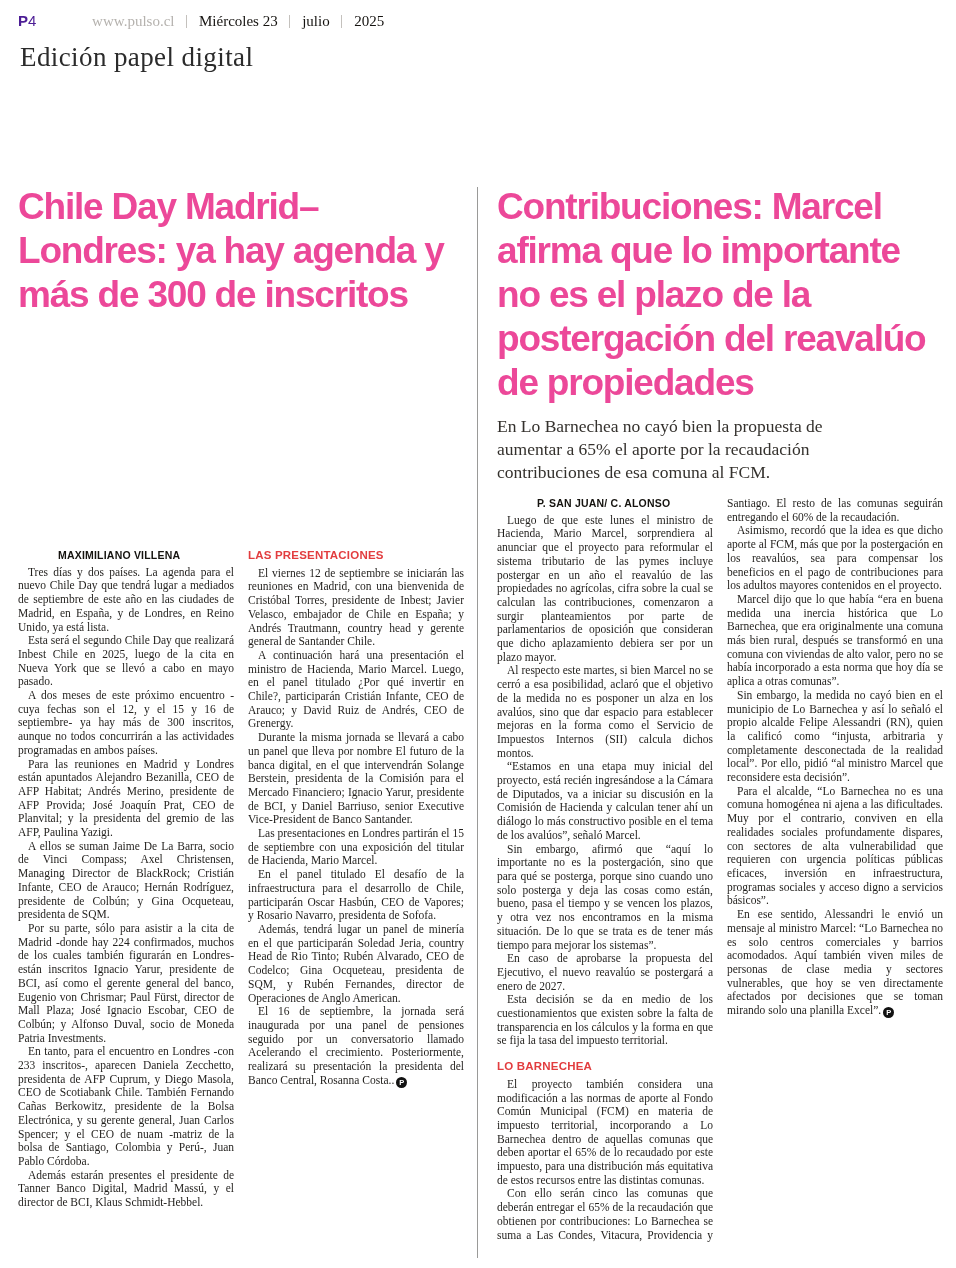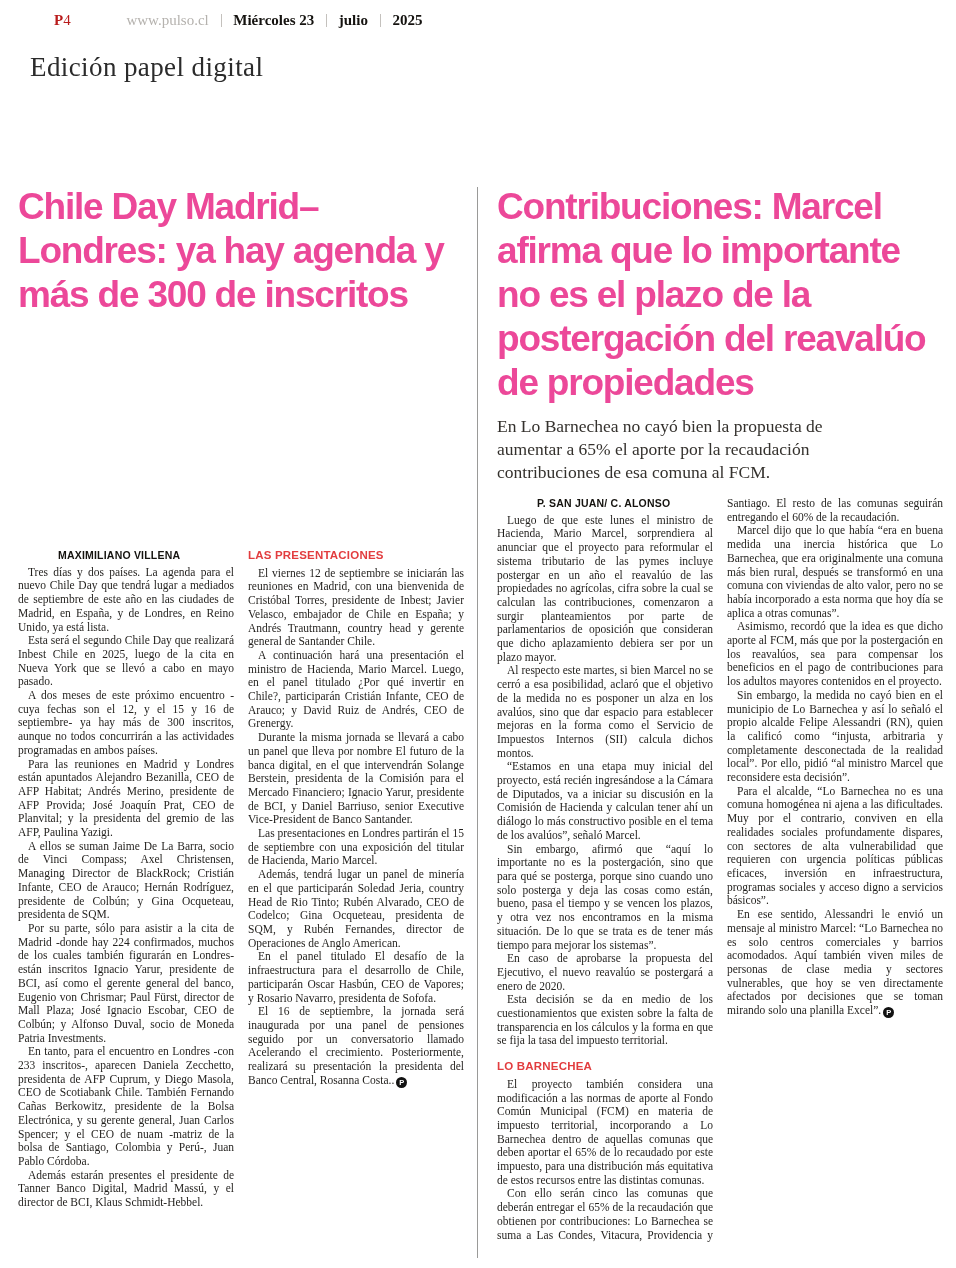--- a/index.html
+++ b/index.html
@@ -1,26 +1,26 @@
 <!DOCTYPE html>
 <html lang="es" style="--accent: #e23d3f;"><head>
 <meta charset="utf-8">
 <style>
   html,body{margin:0;padding:0;background:#fff;}
   .page{position:relative;width:956px;height:1268px;background:#fff;overflow:hidden;
         font-family:"Liberation Serif",serif;color:#1a1a1a;}
 
   
   .masthead{position:absolute;left:18px;top:12px;white-space:nowrap;font-size:15px;}
-  .pagenum{font-family:Liberation Serif, serif;color:#b91c1c;margin-right:52px;margin-left:36px;}
+  .pagenum{font-family:Liberation Sans, sans-serif;color:#4c1d95;margin-right:52px;}
   .pagenum .pletter{font-weight:800;}
   .site{color:#b5b2ae;font-family:"Liberation Serif",serif;}
   .mast-sep{display:inline-block;width:1px;height:13px;background:#c4c1bd;margin:0 8px;vertical-align:-2px;}
-  .mastdate{font-weight:700;color:#151310;}
-  .edition{position:absolute;left:18px;top:40px;margin:12px;font-family:"Liberation Serif",serif;
+  .mastdate{font-weight:400;color:#151310;}
+  .edition{position:absolute;left:18px;top:40px;margin:2px;font-family:"Liberation Serif",serif;
            font-weight:400;font-size:27px;letter-spacing:.4px;color:#2b2b2b;}
 
   
   .articles{position:absolute;left:0;top:185px;width:956px;height:1083px;}
   .article{position:absolute;top:0;}
   .article.leftart{left:18px;width:446px;}
   .article.rightart{left:497px;width:446px;}
   .vdivider{position:absolute;left:477px;top:2px;width:1px;height:1071px;background:#9a9a98;}
 
   .headline{margin:0;font-family:"Liberation Sans",sans-serif;font-weight:800;
@@ -77,22 +77,22 @@
           <p class="body-p">Para las reuniones en Madrid y Londres están apuntados Alejandro Bezanilla, CEO de AFP Habitat; Andrés Merino, presidente de AFP Provida; José Joaquín Prat, CEO de Planvital; y la presidenta del gremio de las AFP, Paulina Yazigi.</p>
           <p class="body-p">A ellos se suman Jaime De La Barra, socio de Vinci Compass; Axel Christensen, Managing Director de BlackRock; Cristián Infante, CEO de Arauco; Hernán Rodríguez, presidente de Colbún; y Gina Ocqueteau, presidenta de SQM.</p>
           <p class="body-p">Por su parte, sólo para asistir a la cita de Madrid -donde hay 224 confirmados, muchos de los cuales también figurarán en Londres- están inscritos Ignacio Yarur, presidente de BCI, así como el gerente general del banco, Eugenio von Chrismar; Paul Fürst, director de Mall Plaza; José Ignacio Escobar, CEO de Colbún; y Alfonso Duval, socio de Moneda Patria Investments.</p>
           <p class="body-p">En tanto, para el encuentro en Londres -con 233 inscritos-, aparecen Daniela Zecchetto, presidenta de AFP Cuprum, y Diego Masola, CEO de Scotiabank Chile. También Fernando Cañas Berkowitz, presidente de la Bolsa Electrónica, y su gerente general, Juan Carlos Spencer; y el CEO de nuam -matriz de la bolsa de Santiago, Colombia y Perú-, Juan Pablo Córdoba.</p>
           <p class="body-p">Además estarán presentes el presidente de Tanner Banco Digital, Madrid Massú, y el director de BCI, Klaus Schmidt-Hebbel.</p>
           <h3 class="section-header">LAS PRESENTACIONES</h3>
           <p class="body-p">El viernes 12 de septiembre se iniciarán las reuniones en Madrid, con una bienvenida de Cristóbal Torres, presidente de Inbest; Javier Velasco, embajador de Chile en España; y Andrés Trautmann, country head y gerente general de Santander Chile.</p>
           <p class="body-p">A continuación hará una presentación el ministro de Hacienda, Mario Marcel. Luego, en el panel titulado ¿Por qué invertir en Chile?, participarán Cristián Infante, CEO de Arauco; y David Ruiz de Andrés, CEO de Grenergy.</p>
           <p class="body-p">Durante la misma jornada se llevará a cabo un panel que lleva por nombre El futuro de la banca digital, en el que intervendrán Solange Berstein, presidenta de la Comisión para el Mercado Financiero; Ignacio Yarur, presidente de BCI, y Daniel Barriuso, senior Executive Vice-President de Banco Santander.</p>
           <p class="body-p">Las presentaciones en Londres partirán el 15 de septiembre con una exposición del titular de Hacienda, Mario Marcel.</p>
+          <p class="body-p">En el panel titulado El desafío de la infraestructura para el desarrollo de Chile, participarán Oscar Hasbún, CEO de Vapores; y Rosario Navarro, presidenta de Sofofa.</p>
           <p class="body-p">Además, tendrá lugar un panel de minería en el que participarán Soledad Jeria, country Head de Rio Tinto; Rubén Alvarado, CEO de Codelco; Gina Ocqueteau, presidenta de SQM, y Rubén Fernandes, director de Operaciones de Anglo American.</p>
-          <p class="body-p">En el panel titulado El desafío de la infraestructura para el desarrollo de Chile, participarán Oscar Hasbún, CEO de Vapores; y Rosario Navarro, presidenta de Sofofa.</p>
           <p class="body-p">El 16 de septiembre, la jornada será inaugurada por una panel de pensiones seguido por un conversatorio llamado Acelerando el crecimiento. Posteriormente, realizará su presentación la presidenta del Banco Central, Rosanna Costa..<span class="endmark">P</span></p>
         </div>
     </article>
 
     <div class="vdivider"></div>
 
     <article class="article rightart">
       <h2 class="headline">Contribuciones: Marcel
 afirma que lo importante
 no es el plazo de la
@@ -100,27 +100,27 @@
 de propiedades</h2>
       <p class="subhead">En Lo Barnechea no cayó bien la propuesta de
 aumentar a 65% el aporte por la recaudación
 contribuciones de esa comuna al FCM.</p>
       <div class="article-body">
           <div class="byline">P. SAN JUAN/ C. ALONSO</div>
           <p class="body-p">Luego de que este lunes el ministro de Hacienda, Mario Marcel, sorprendiera al anunciar que el proyecto para reformular el sistema tributario de las pymes incluye postergar en un año el reavalúo de las propiedades no agrícolas, cifra sobre la cual se calculan las contribuciones, comenzaron a surgir planteamientos por parte de parlamentarios de oposición que consideran que dicho aplazamiento debiera ser por un plazo mayor.</p>
           <p class="body-p">Al respecto este martes, si bien Marcel no se cerró a esa posibilidad, aclaró que el objetivo de la medida no es posponer un alza en los avalúos, sino que dar espacio para establecer mejoras en la forma como el Servicio de Impuestos Internos (SII) calcula dichos montos.</p>
           <p class="body-p">“Estamos en una etapa muy inicial del proyecto, está recién ingresándose a la Cámara de Diputados, va a iniciar su discusión en la Comisión de Hacienda y calculan tener ahí un diálogo lo más constructivo posible en el tema de los avalúos”, señaló Marcel.</p>
           <p class="body-p">Sin embargo, afirmó que “aquí lo importante no es la postergación, sino que para qué se posterga, porque sino cuando uno solo posterga y deja las cosas como están, bueno, pasa el tiempo y se vencen los plazos, y otra vez nos encontramos en la misma situación. De lo que se trata es de tener más tiempo para mejorar los sistemas”.</p>
-          <p class="body-p">En caso de aprobarse la propuesta del Ejecutivo, el nuevo reavalúo se postergará a enero de 2020.</p>
+          <p class="body-p">En caso de aprobarse la propuesta del Ejecutivo, el nuevo reavalúo se postergará a enero de 2027.</p>
           <p class="body-p">Esta decisión se da en medio de los cuestionamientos que existen sobre la falta de transparencia en los cálculos y la forma en que se fija la tasa del impuesto territorial.</p>
           <h3 class="section-header">LO BARNECHEA</h3>
           <p class="body-p">El proyecto también considera una modificación a las normas de aporte al Fondo Común Municipal (FCM) en materia de impuesto territorial, incorporando a Lo Barnechea dentro de aquellas comunas que deben aportar el 65% de lo recaudado por este impuesto, para una distribución más equitativa de estos recursos entre las distintas comunas.</p>
           <p class="body-p">Con ello serán cinco las comunas que deberán entregar el 65% de la recaudación que obtienen por contribuciones: Lo Barnechea se suma a Las Condes, Vitacura, Providencia y Santiago. El resto de las comunas seguirán entregando el 60% de la recaudación.</p>
+          <p class="body-p">Asimismo, recordó que la idea es que dicho aporte al FCM, más que por la postergación en los reavalúos, sea para compensar los beneficios en el pago de contribuciones para los adultos mayores contenidos en el proyecto.</p>
           <p class="body-p">Marcel dijo que lo que había “era en buena medida una inercia histórica que Lo Barnechea, que era originalmente una comuna más bien rural, después se transformó en una comuna con viviendas de alto valor, pero no se había incorporado a esta norma que hoy día se aplica a otras comunas”.</p>
-          <p class="body-p">Asimismo, recordó que la idea es que dicho aporte al FCM, más que por la postergación en los reavalúos, sea para compensar los beneficios en el pago de contribuciones para los adultos mayores contenidos en el proyecto.</p>
           <p class="body-p">Sin embargo, la medida no cayó bien en el municipio de Lo Barnechea y así lo señaló el propio alcalde Felipe Alessandri (RN), quien la calificó como “injusta, arbitraria y completamente desconectada de la realidad local”. Por ello, pidió “al ministro Marcel que reconsidere esta decisión”.</p>
           <p class="body-p">Para el alcalde, “Lo Barnechea no es una comuna homogénea ni ajena a las dificultades. Muy por el contrario, conviven en ella realidades sociales profundamente dispares, con sectores de alta vulnerabilidad que requieren con urgencia políticas públicas eficaces, inversión en infraestructura, programas sociales y acceso digno a servicios básicos”.</p>
           <p class="body-p">En ese sentido, Alessandri le envió un mensaje al ministro Marcel: “Lo Barnechea no es solo centros comerciales y barrios acomodados. Aquí también viven miles de personas de clase media y sectores vulnerables, que hoy se ven directamente afectados por decisiones que se toman mirando solo una planilla Excel”.<span class="endmark">P</span></p>
         </div>
     </article>
 
   </div>
 </div>
 
 </body></html>

